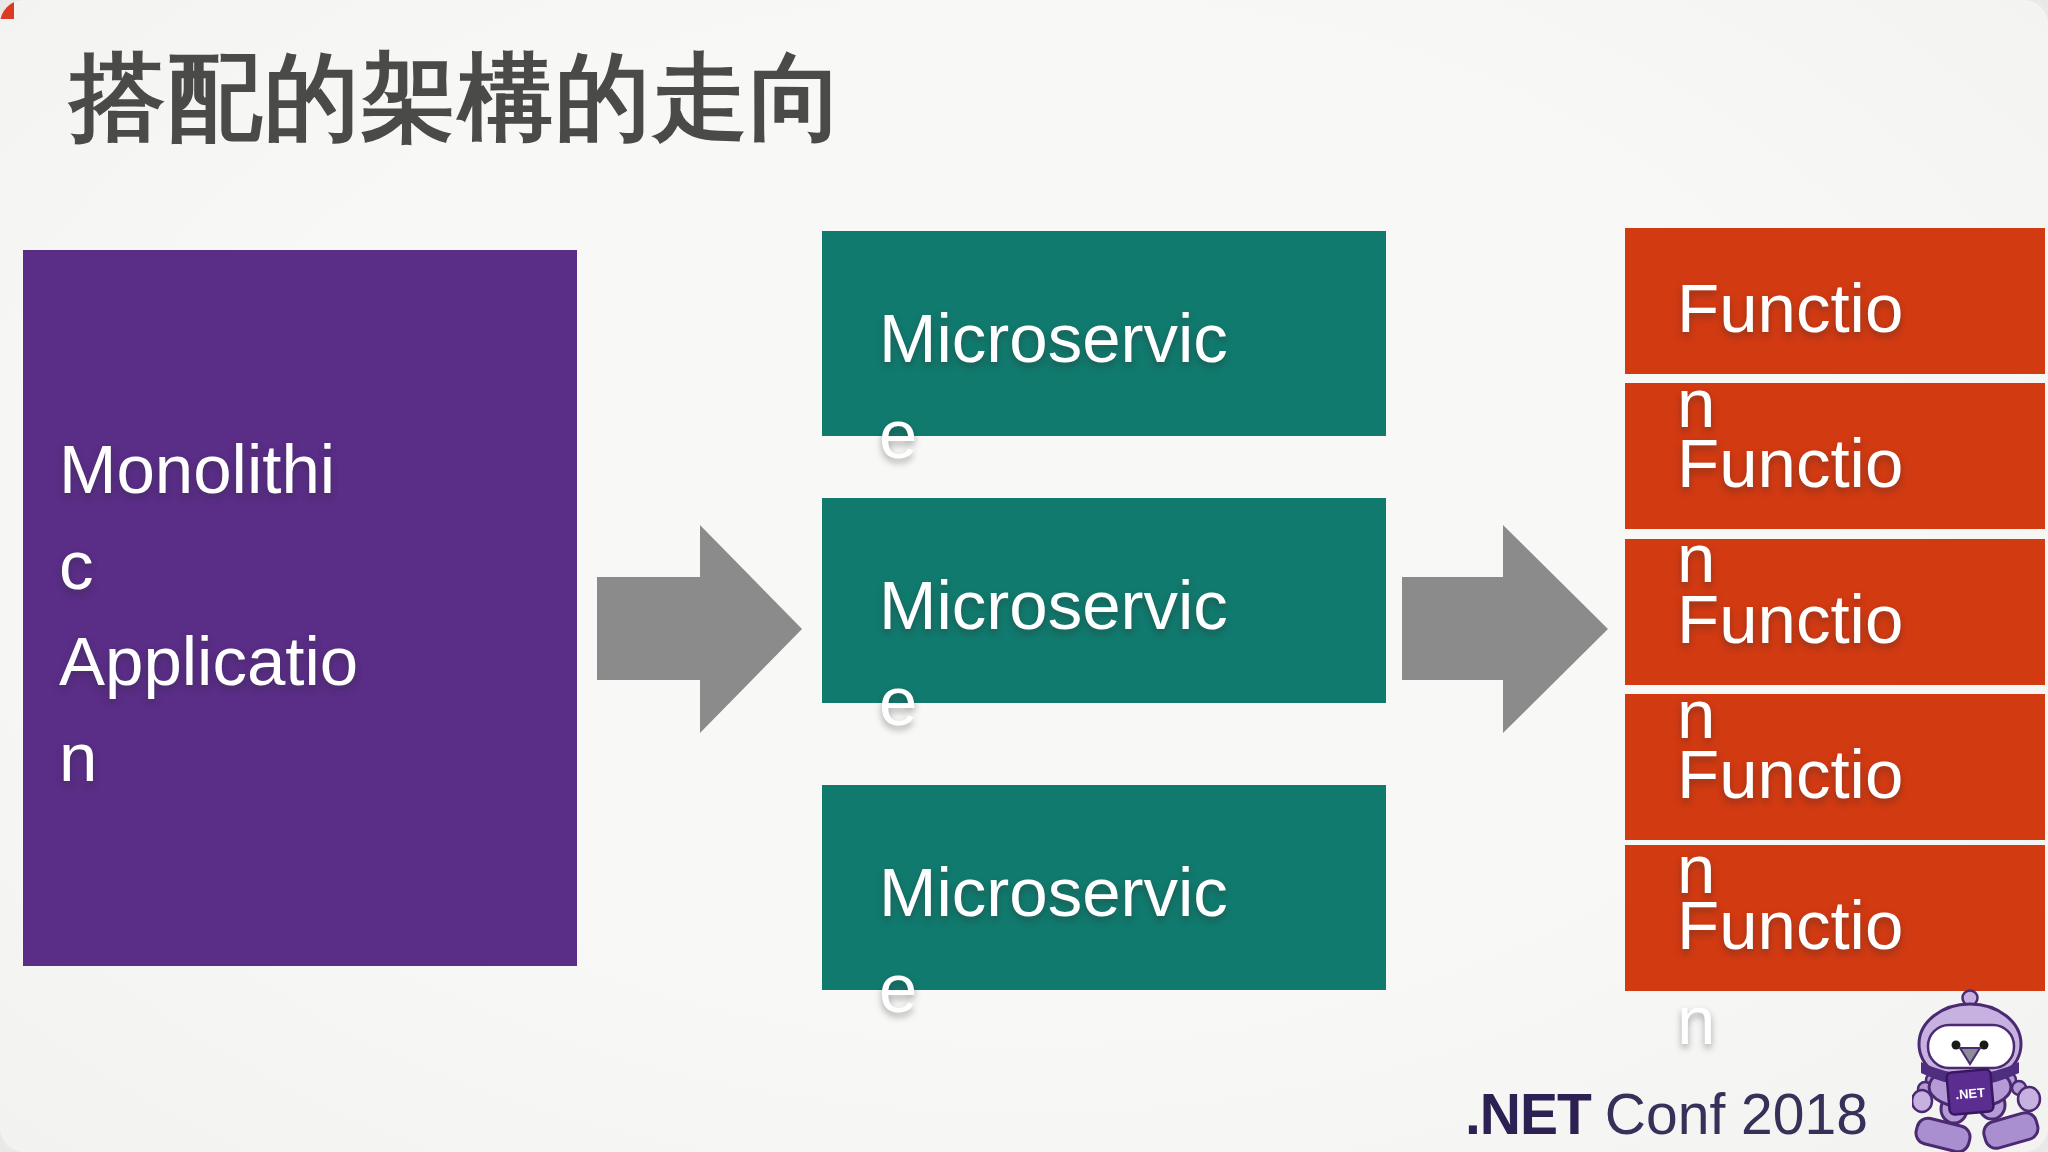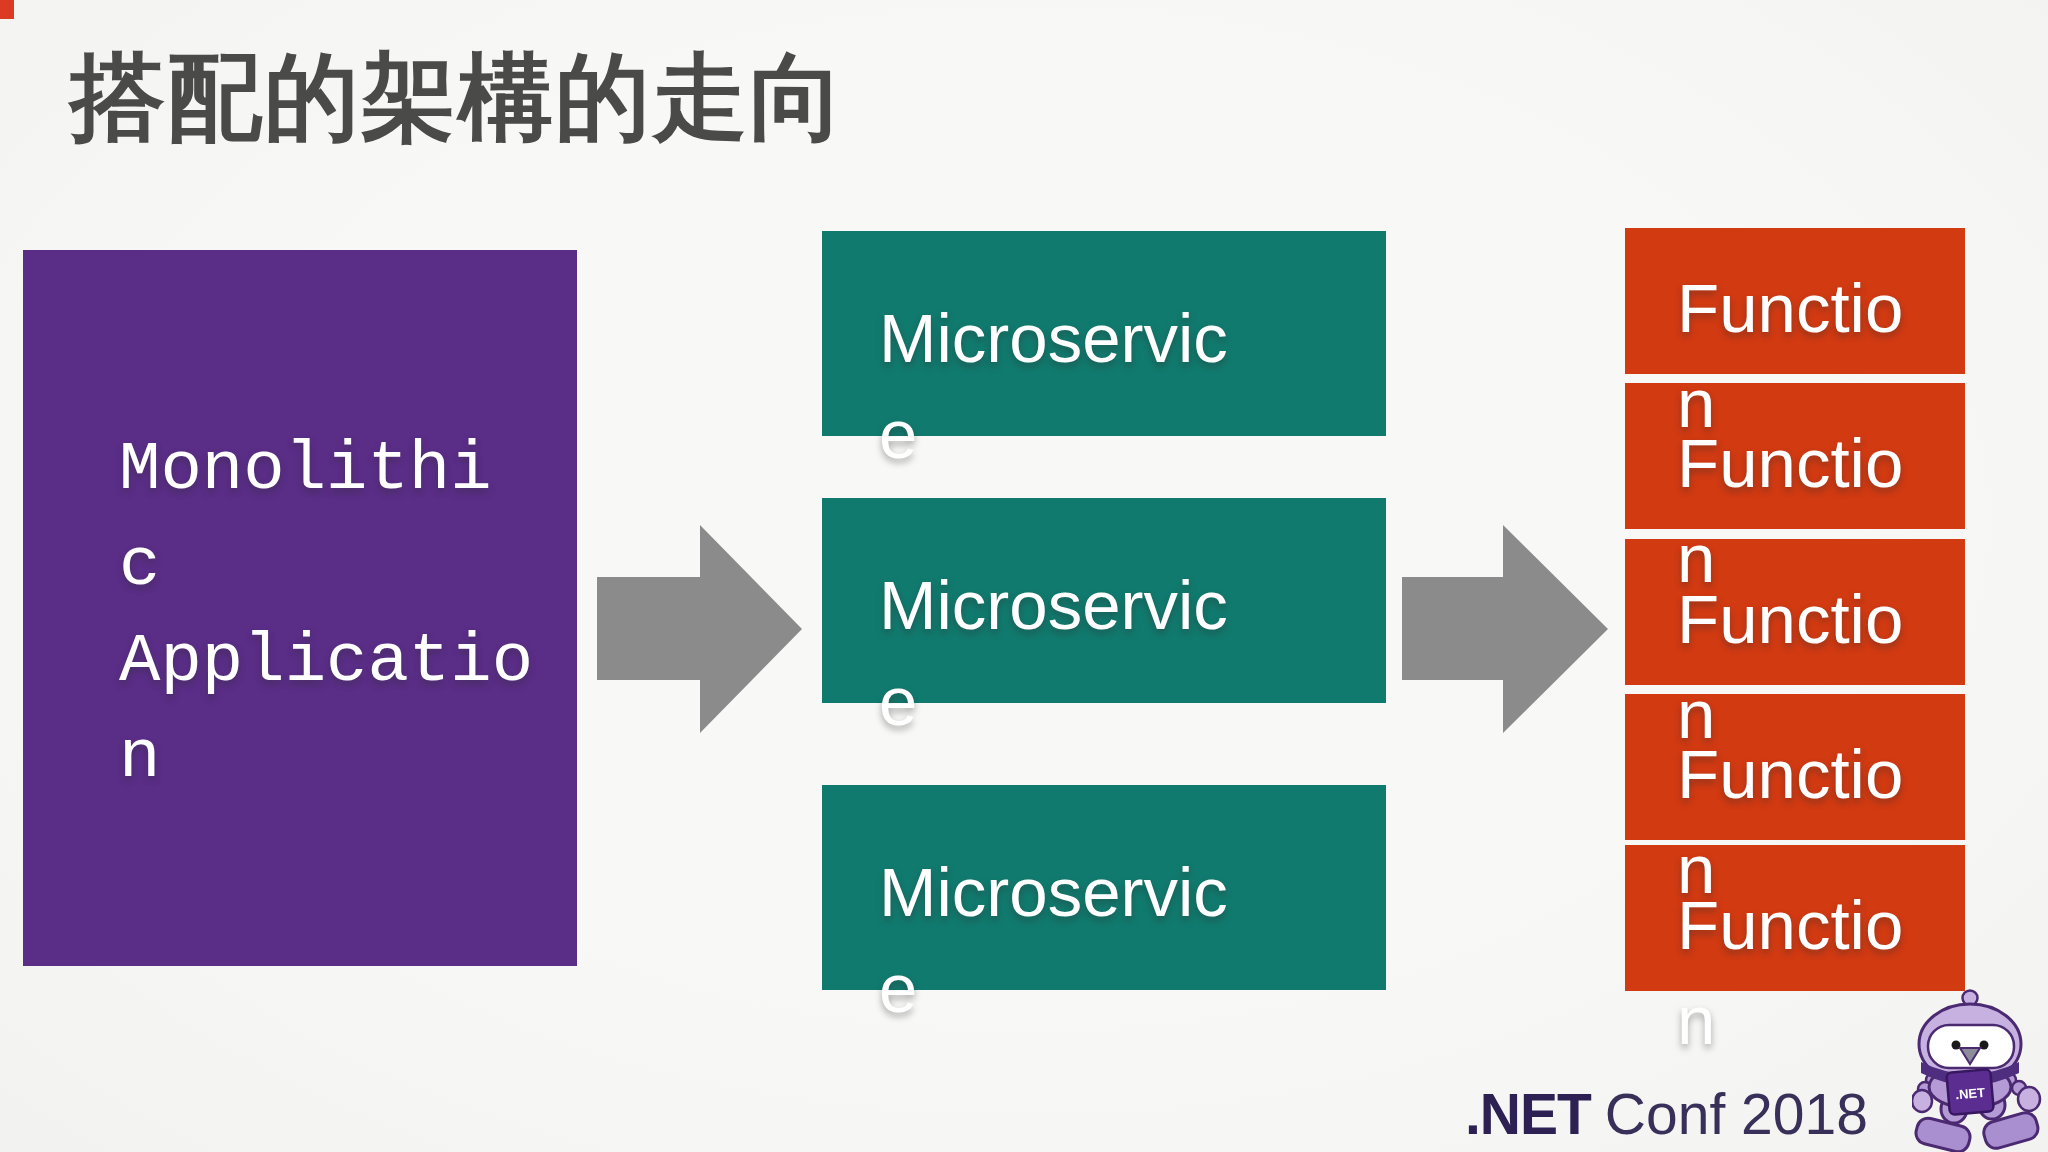--- a/index.html
+++ b/index.html
@@ -2,47 +2,48 @@
 <html><head>
 <meta charset="utf-8">
 <style>
   html,body{margin:0;padding:0;background:#e9e9e8;}
   .slide{
     position:relative;
     width:2048px;height:1152px;
     overflow:hidden;
     background:radial-gradient(ellipse at 50% 45%, #f8f8f7 55%, #f2f2f0 100%);
     font-family:"Liberation Sans","DejaVu Sans",sans-serif;
+    border-radius:24px;
   }
   .corner-marker{
     position:absolute;left:0;top:0;width:14px;height:19px;
   }
   .slide-title{
     position:absolute;left:70px;top:42px;margin:0;
     font-size:95px;line-height:110px;font-weight:700;
     letter-spacing:2px;color:#4a4a48;white-space:nowrap;
   }
   .shape{position:absolute;}
   .box-text{
     position:relative;z-index:3;
     color:#fff;font-size:69px;line-height:96px;font-weight:400;
     text-shadow:0 4px 7px rgba(45,45,45,0.40);
     white-space:nowrap;
   }
   
   .purple-box{left:23px;top:250px;width:554px;height:716px;display:flex;align-items:center;}
-  .purple-box .box-text{padding-left:96px;transform:translateY(6px);font-family:Liberation Mono, monospace;}
+  .purple-box .box-text{padding-left:36px;transform:translateY(6px);}
   
   .teal-box{left:822px;width:564px;height:205px;}
   .teal-box .box-text{padding:60px 0 0 57px;}
   .teal-1{top:231px;}
   .teal-2{top:498px;}
   .teal-3{top:785px;}
   
-  .red-box{left:1625px;width:340px;height:146px;}
+  .red-box{left:1625px;width:420px;height:146px;}
   .red-box .box-text{padding:33px 0 0 52px;line-height:95px;}
   .red-1{top:228px;}
   .red-2{top:383px;}
   .red-3{top:539px;}
   .red-4{top:694px;}
   .red-5{top:845px;}
   
   .arrow-layer{position:absolute;left:0;top:0;width:2048px;height:1152px;pointer-events:none;z-index:2;}
   
   .study4{position:absolute;left:33px;top:1012px;color:#161616;}

